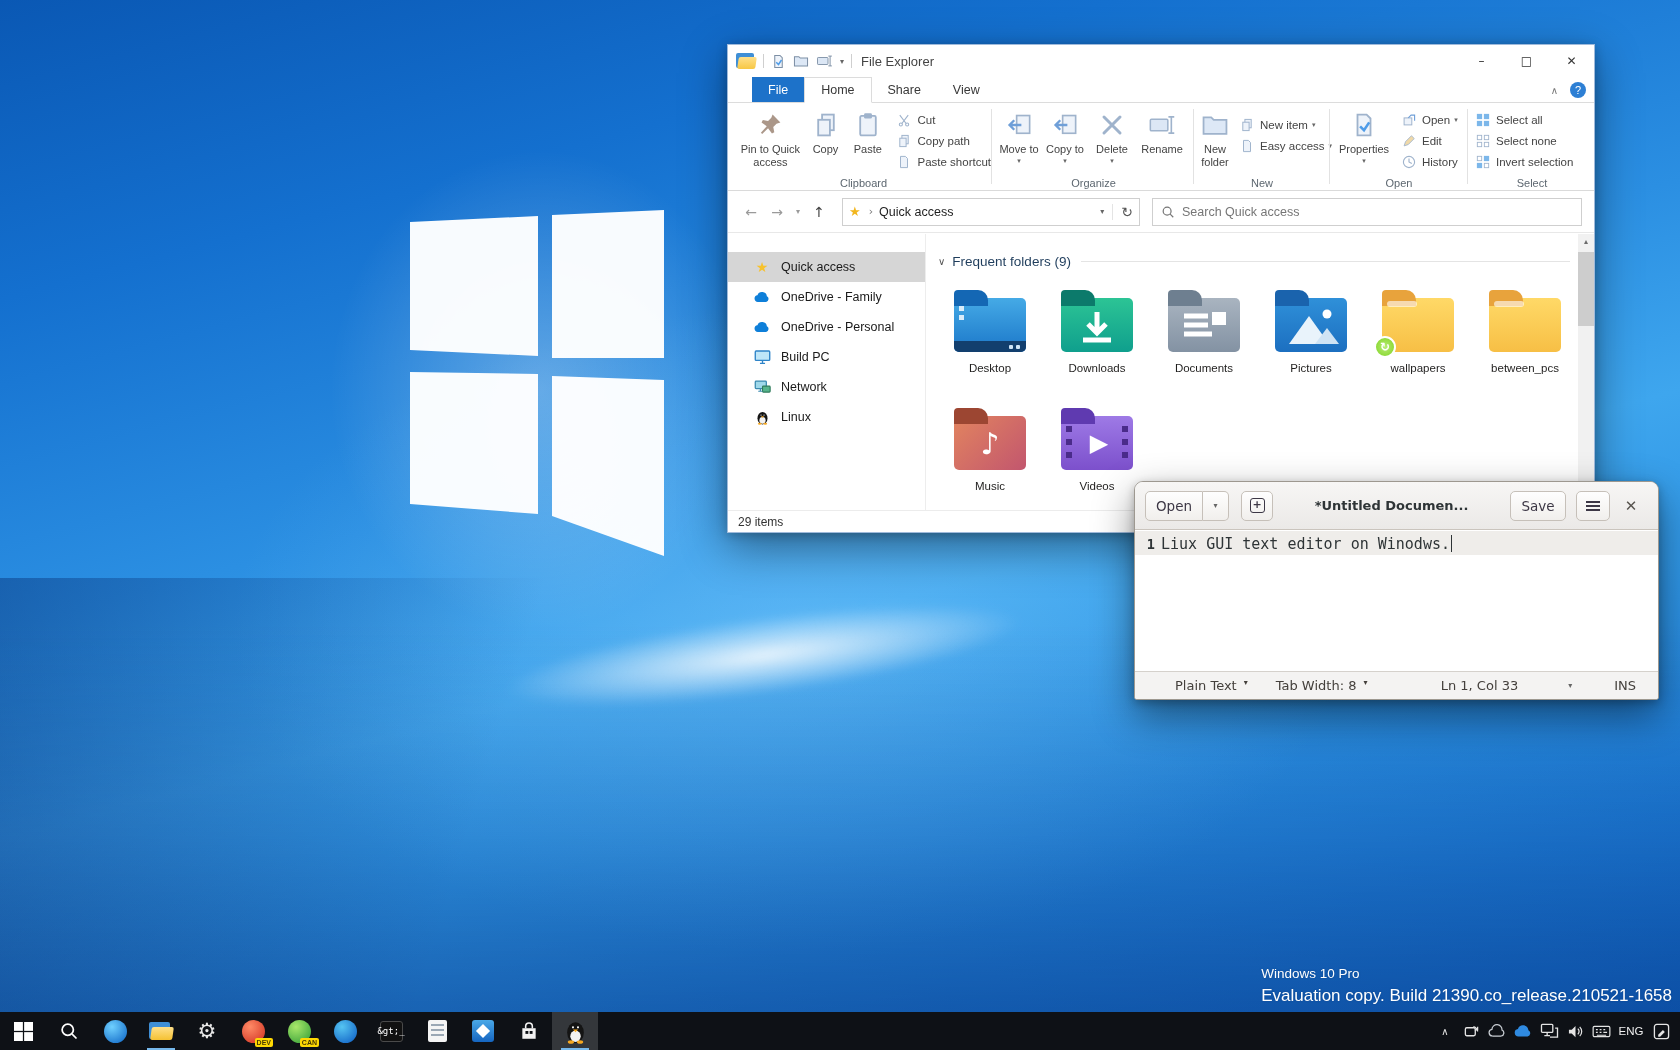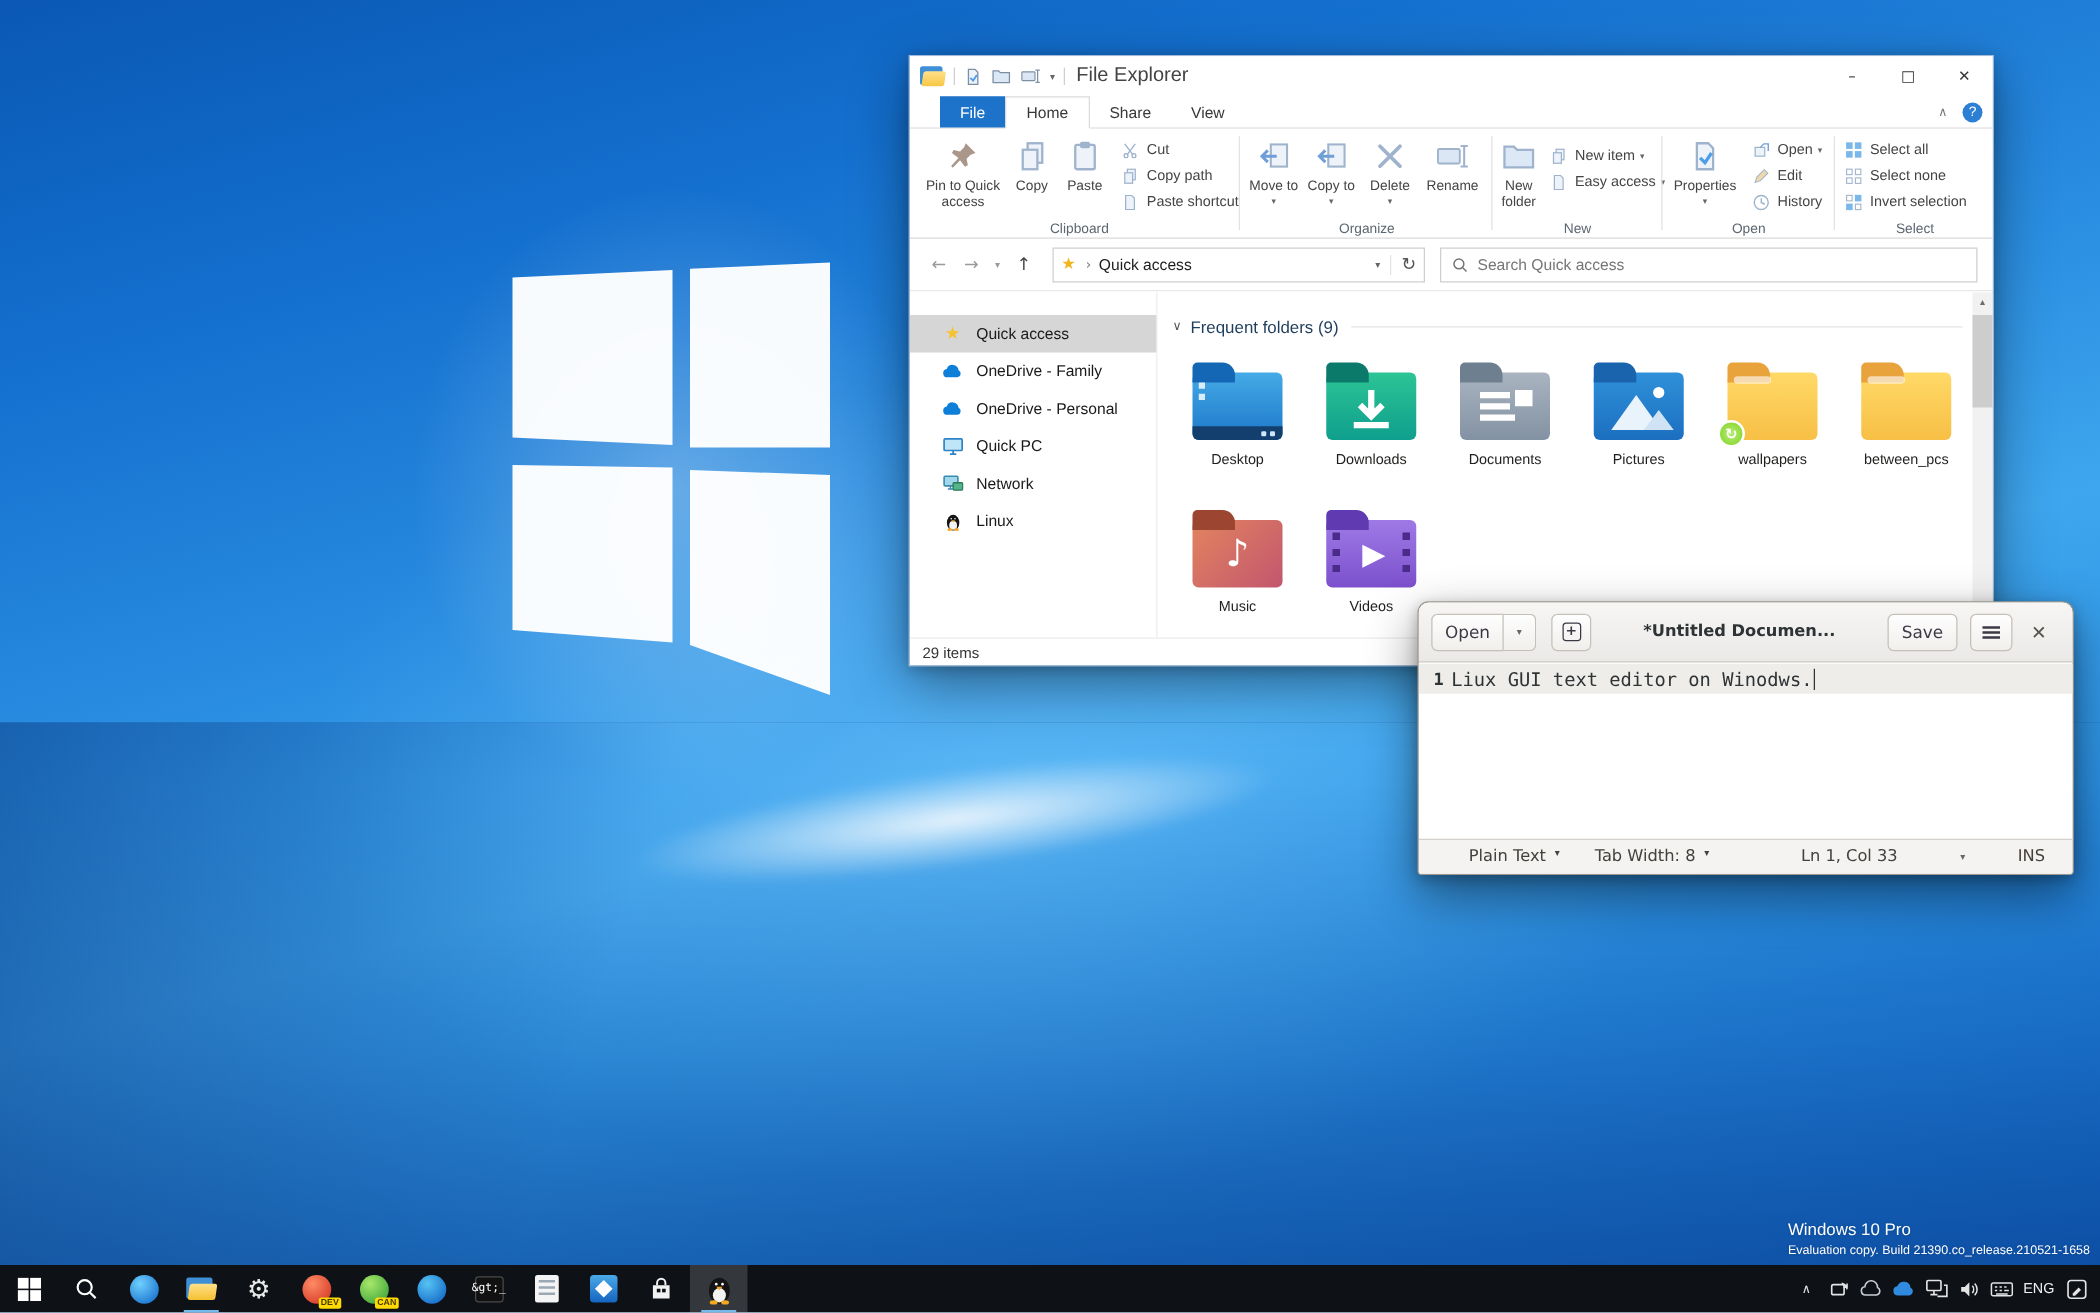--- a/index.html
+++ b/index.html
@@ -27,21 +27,21 @@
 
   
   .explorer { position:absolute; left:727px; top:44px; width:868px; height:489px;
     background:#fff; border:1px solid rgba(80,130,190,.55);
     box-shadow:0 14px 42px rgba(0,0,0,.42), 0 2px 10px rgba(0,0,0,.22);
     font-size:12px; color:#1e1e1e; }
   .ex-titlebar { height:32px; display:flex; align-items:center; padding-left:8px; gap:7px; background:#fff; }
   .qat-sep { width:1px; height:14px; background:#cfcfcf; }
   .qat-ic { color:#7d8fa5; display:flex; }
   .caret { font-family:"DejaVu Sans",sans-serif; font-size:8px; color:#666; }
-  .ex-title { color:#444; font-size:16px; margin-left:2px; }
+  .ex-title { color:#444; font-size:13px; margin-left:2px; }
   .ex-controls { margin-left:auto; display:flex; height:32px; }
   .ex-ctl { width:45px; height:32px; display:flex; align-items:center; justify-content:center;
     font-family:"DejaVu Sans",sans-serif; font-size:12px; color:#333; }
   .expl-mini-icon { width:20px; height:16px; position:relative; }
   .expl-mini-icon .back { position:absolute; inset:0 2px 1px 0; background:#3f8fd6; border-radius:2px; }
   .expl-mini-icon .front { position:absolute; left:2px; top:4px; right:0; bottom:0; background:linear-gradient(#ffe08a,#f7c744); border-radius:2px 2px 2px 2px; transform:skewX(-8deg); }
 
   .ex-tabs { height:26px; display:flex; align-items:stretch; border-bottom:1px solid #dcdcdc; background:#fff; position:relative; }
   .tab { padding:0 16px; display:flex; align-items:center; font-size:12.5px; color:#383838; }
   .tab-file { background:#1d72c9; color:#fff;margin-left:24px; }
@@ -151,21 +151,21 @@
   .g-status { position:absolute; left:0; right:0; bottom:0; height:28px; background:#f4f3f2; border-top:1px solid #d5d1cc;
     display:flex; align-items:center; font-size:13px; color:#44403c; padding:0 18px; }
   .g-dd { display:flex; align-items:flex-start; gap:7px; }
   .g-dd .caret { font-size:8px; color:#44403c; }
   .gs-lang { margin-left:22px; } .gs-tab { margin-left:28px; }
   .gs-pos { margin-left:auto; margin-right:50px; }
   .gs-caret { margin-right:42px; } .gs-ins { margin-right:4px; }
 
   
   .watermark { position:absolute; right:8px; bottom:42px; text-align:left; color:#fff; line-height:1.4; text-shadow:0 0 2px rgba(0,40,90,.35); }
-  .wm1 { font-size:13.5px; } .wm2 { font-size:10px; }
+  .wm1 { font-size:13.5px; } .wm2 { font-size:17px; }
 
   
   .taskbar { position:absolute; left:0; right:0; bottom:0; height:38px; background:#0e1116; display:flex; align-items:stretch; }
   .tb-btn { width:46px; display:flex; align-items:center; justify-content:center; position:relative; color:#eee; }
   .tb-btn.running::after { content:""; position:absolute; bottom:0; left:9px; right:9px; height:2px; background:#76b9ed; }
   .tb-btn.active { background:rgba(255,255,255,.16); }
   .circle-ic { width:23px; height:23px; border-radius:50%; }
   .c-cortana { background:radial-gradient(circle at 35% 30%, #6fd0ff, #0b63c4); }
   .c-red { background:radial-gradient(circle at 35% 30%, #ff8a66, #cf2e1e); }
   .c-green { background:radial-gradient(circle at 35% 30%, #a8e86a, #2e9a34); }
@@ -629,21 +629,21 @@
               </svg>
             </span>
           <span>OneDrive - Personal</span>
         </div>
         <div class="side-item">
           <span class="side-ic">
               <svg width="17" height="16">
                 <use href="#s-monitor"></use>
               </svg>
             </span>
-          <span>Quick PC</span>
+          <span>Build PC</span>
         </div>
         <div class="side-item">
           <span class="side-ic">
               <svg width="17" height="16">
                 <use href="#s-netmon"></use>
               </svg>
             </span>
           <span>Network</span>
         </div>
         <div class="side-item">

